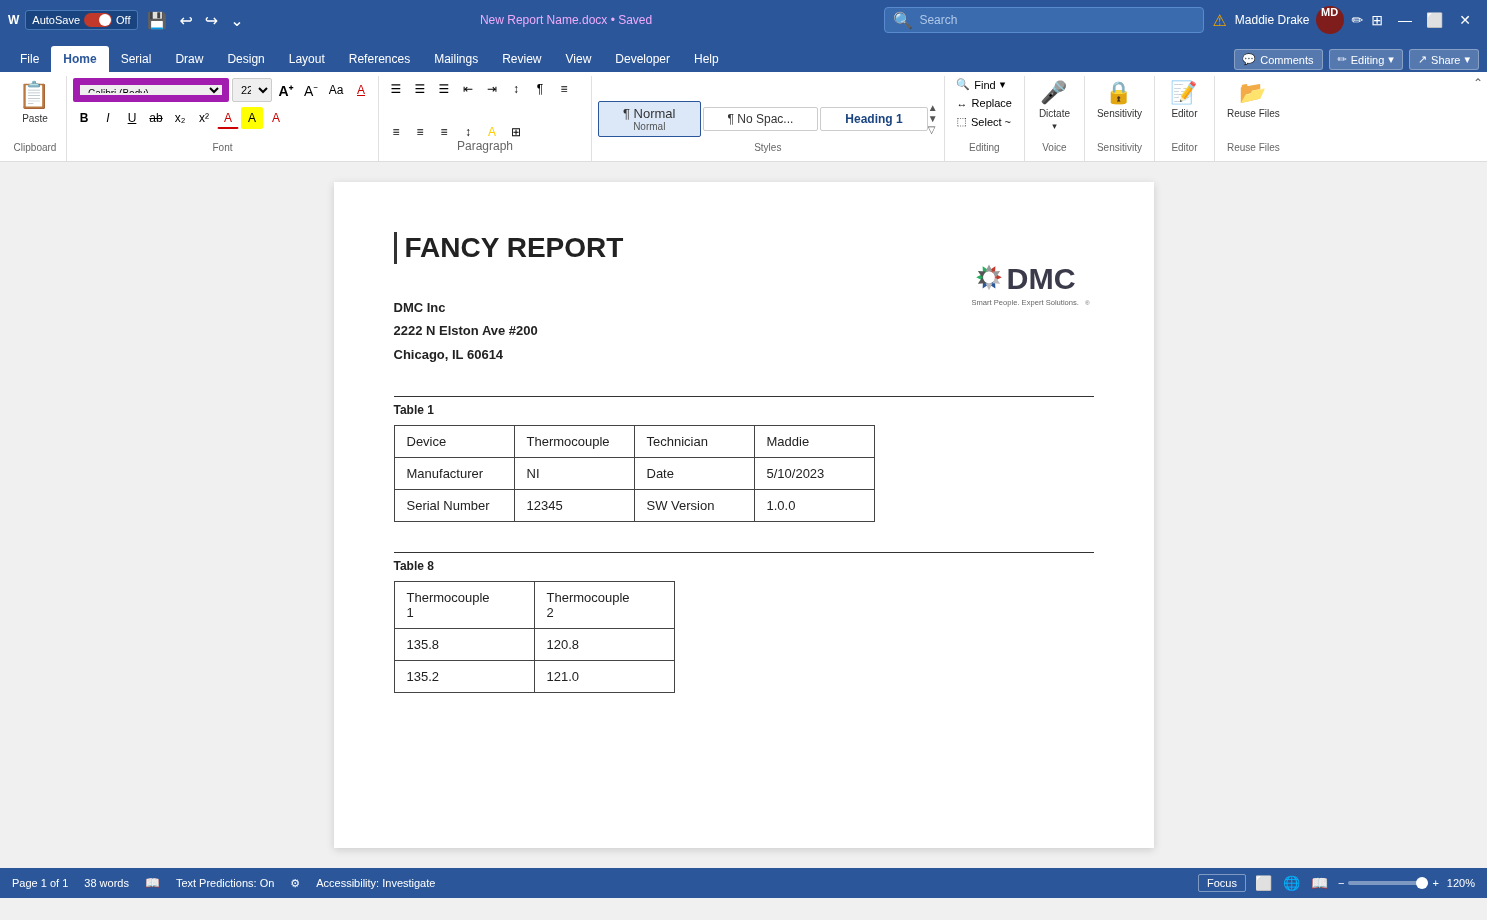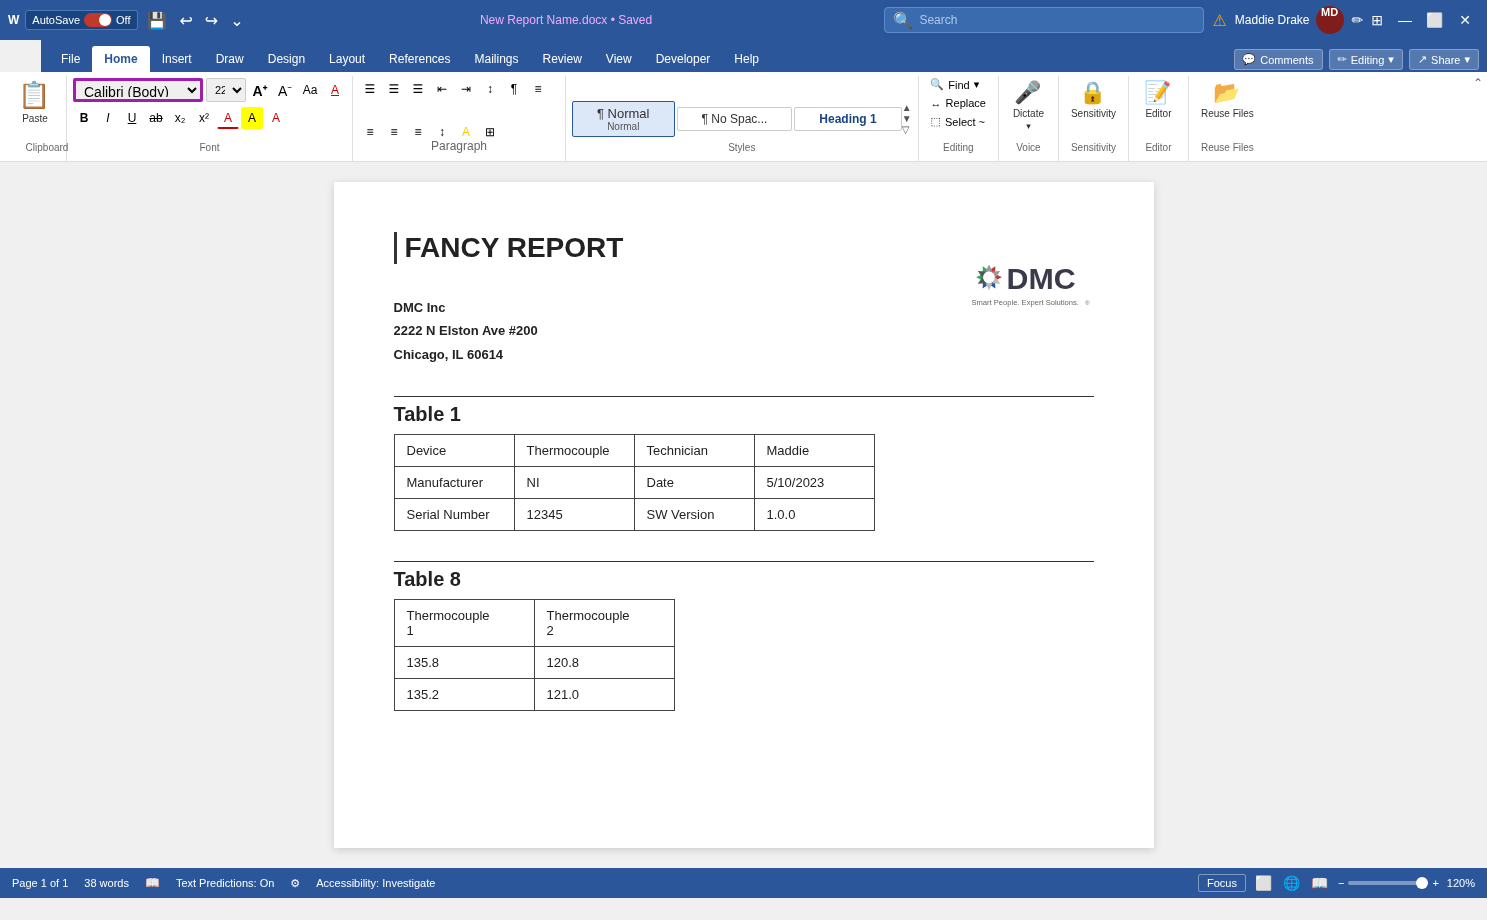--- a/index.html
+++ b/index.html
@@ -137,21 +137,20 @@
       border-radius: 3px;
     }
 
     
     .ribbon-tabs {
       background: #2b579a;
       display: flex;
       align-items: flex-end;
       padding: 0 8px;
       height: 32px;
-      margin-left: 41px;
     }
     .ribbon-tab {
       color: white;
       font-size: 12px;
       padding: 6px 12px;
       cursor: pointer;
       border-radius: 3px 3px 0 0;
     }
     .ribbon-tab.active { background: white; color: #2b579a; font-weight: 600; }
     .ribbon-right {
@@ -231,25 +230,25 @@
     }
 
     
     .font-group-top {
       display: flex;
       gap: 3px;
       align-items: center;
       margin-bottom: 3px;
     }
     .font-select {
-      border: 3px solid #a21caf;
+      border: 7px solid #a21caf;
       border-radius: 2px;
       padding: 2px 4px;
-      font-size: 14px;
-      width: 130px;
+      font-size: 10px;
+      width: 156px;
       height: 24px;
     }
     .size-select {
       border: 1px solid #ccc;
       border-radius: 2px;
       padding: 2px 4px;
       font-size: 11px;
       width: 40px;
       height: 24px;
     }
@@ -356,21 +355,21 @@
     .dmc-logo-graphic {
       width: 140px;
       height: 100px;
     }
 
     
     .table-section {
       margin-bottom: 30px;
     }
     .table-title {
-      font-size: 20px;
+      font-size: 12px;
       font-weight: bold;
       color: #222;
       margin-bottom: 8px;
     }
     .data-table {
       border-collapse: collapse;
       border: 1px solid #444;
     }
     .data-table td {
       border: 1px solid #444;
@@ -505,21 +504,21 @@
       <div class="title-bar-btn">—</div>
       <div class="title-bar-btn">⬜</div>
       <div class="title-bar-btn close">✕</div>
     </div>
   </div>
 </div>
 
 <div class="ribbon-tabs">
   <div class="ribbon-tab">File</div>
   <div class="ribbon-tab active">Home</div>
-  <div class="ribbon-tab">Insert</div>
+  <div class="ribbon-tab">Serial</div>
   <div class="ribbon-tab">Draw</div>
   <div class="ribbon-tab">Design</div>
   <div class="ribbon-tab">Layout</div>
   <div class="ribbon-tab">References</div>
   <div class="ribbon-tab">Mailings</div>
   <div class="ribbon-tab">Review</div>
   <div class="ribbon-tab">View</div>
   <div class="ribbon-tab">Developer</div>
   <div class="ribbon-tab">Help</div>
   <div class="ribbon-right">
@@ -540,21 +539,21 @@
   </div>
 </div>
 
 <div class="ribbon">
 
   <div class="ribbon-group" style="flex-direction:row;align-items:stretch;">
     <div class="ribbon-btn-large" style="min-width:50px;">
       <span style="font-size:26px;">📋</span>
       <span style="font-size:10px;">Paste</span>
     </div>
-    <div class="ribbon-group-label" style="position:absolute;bottom:4px;left:12px;right:0;">Clipboard</div>
+    <div class="ribbon-group-label" style="position:absolute;bottom:4px;left:0;right:0;">Clipboard</div>
   </div>
 
   <div class="ribbon-group" style="min-width:220px;">
     <div class="ribbon-group-content" style="flex-direction:column;">
       <div class="font-group-top">
         <select class="font-select">
           <option>Calibri (Body)</option>
         </select>
         <select class="size-select">
           <option>22</option>

